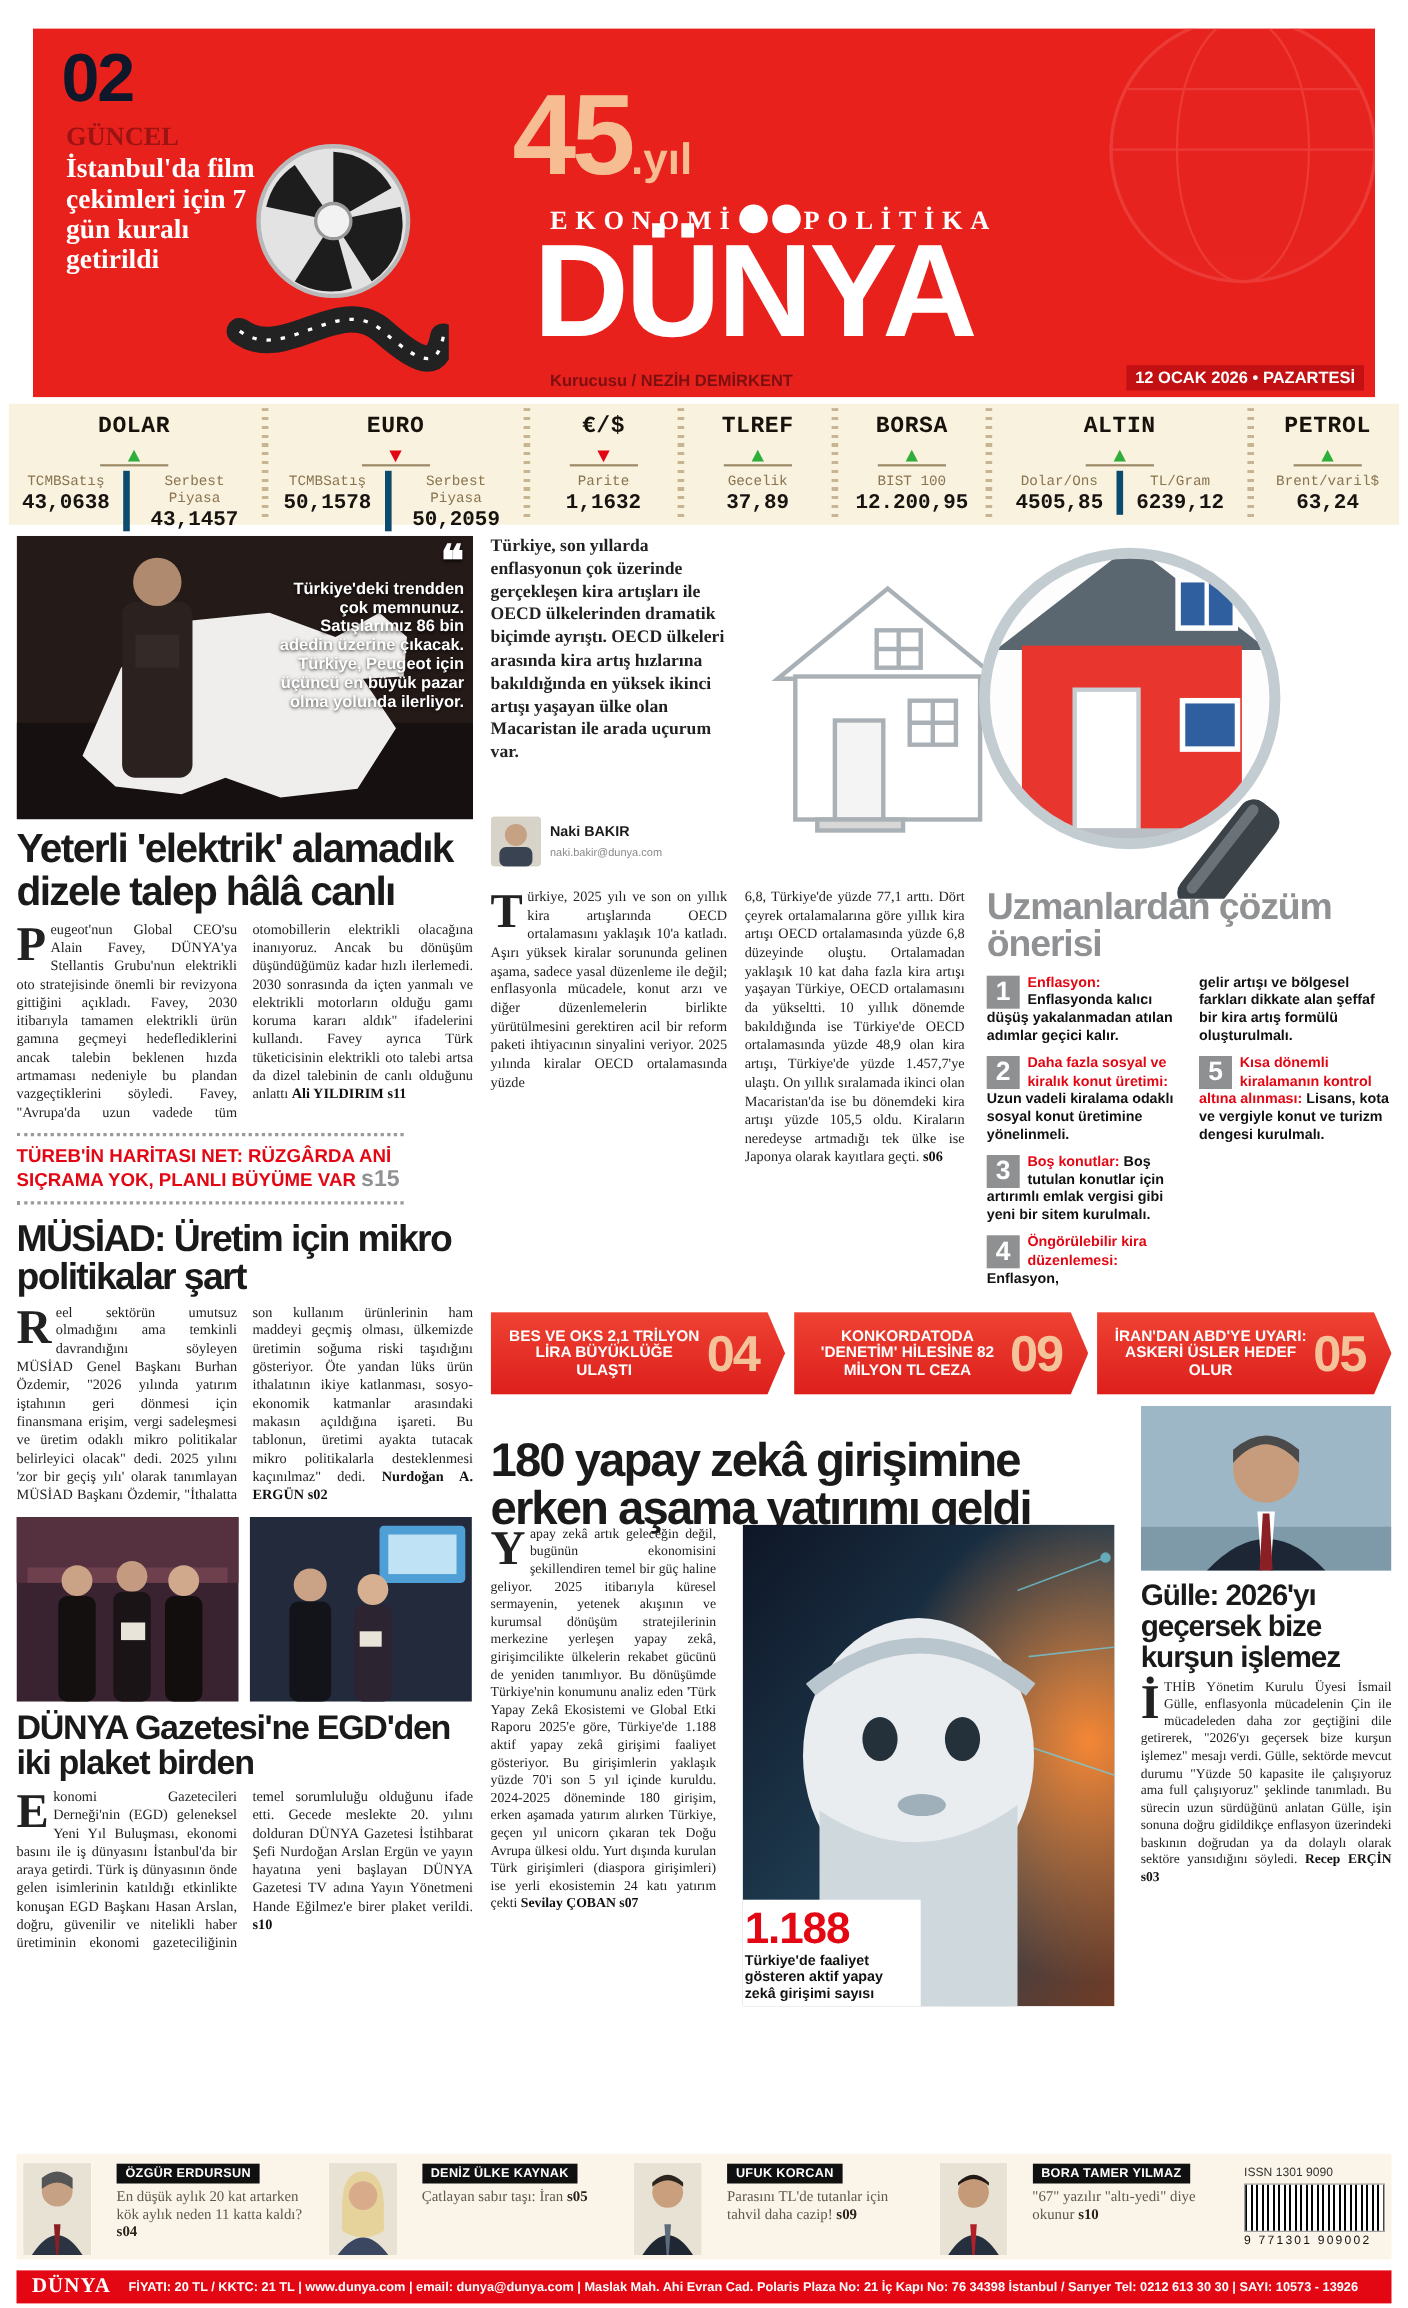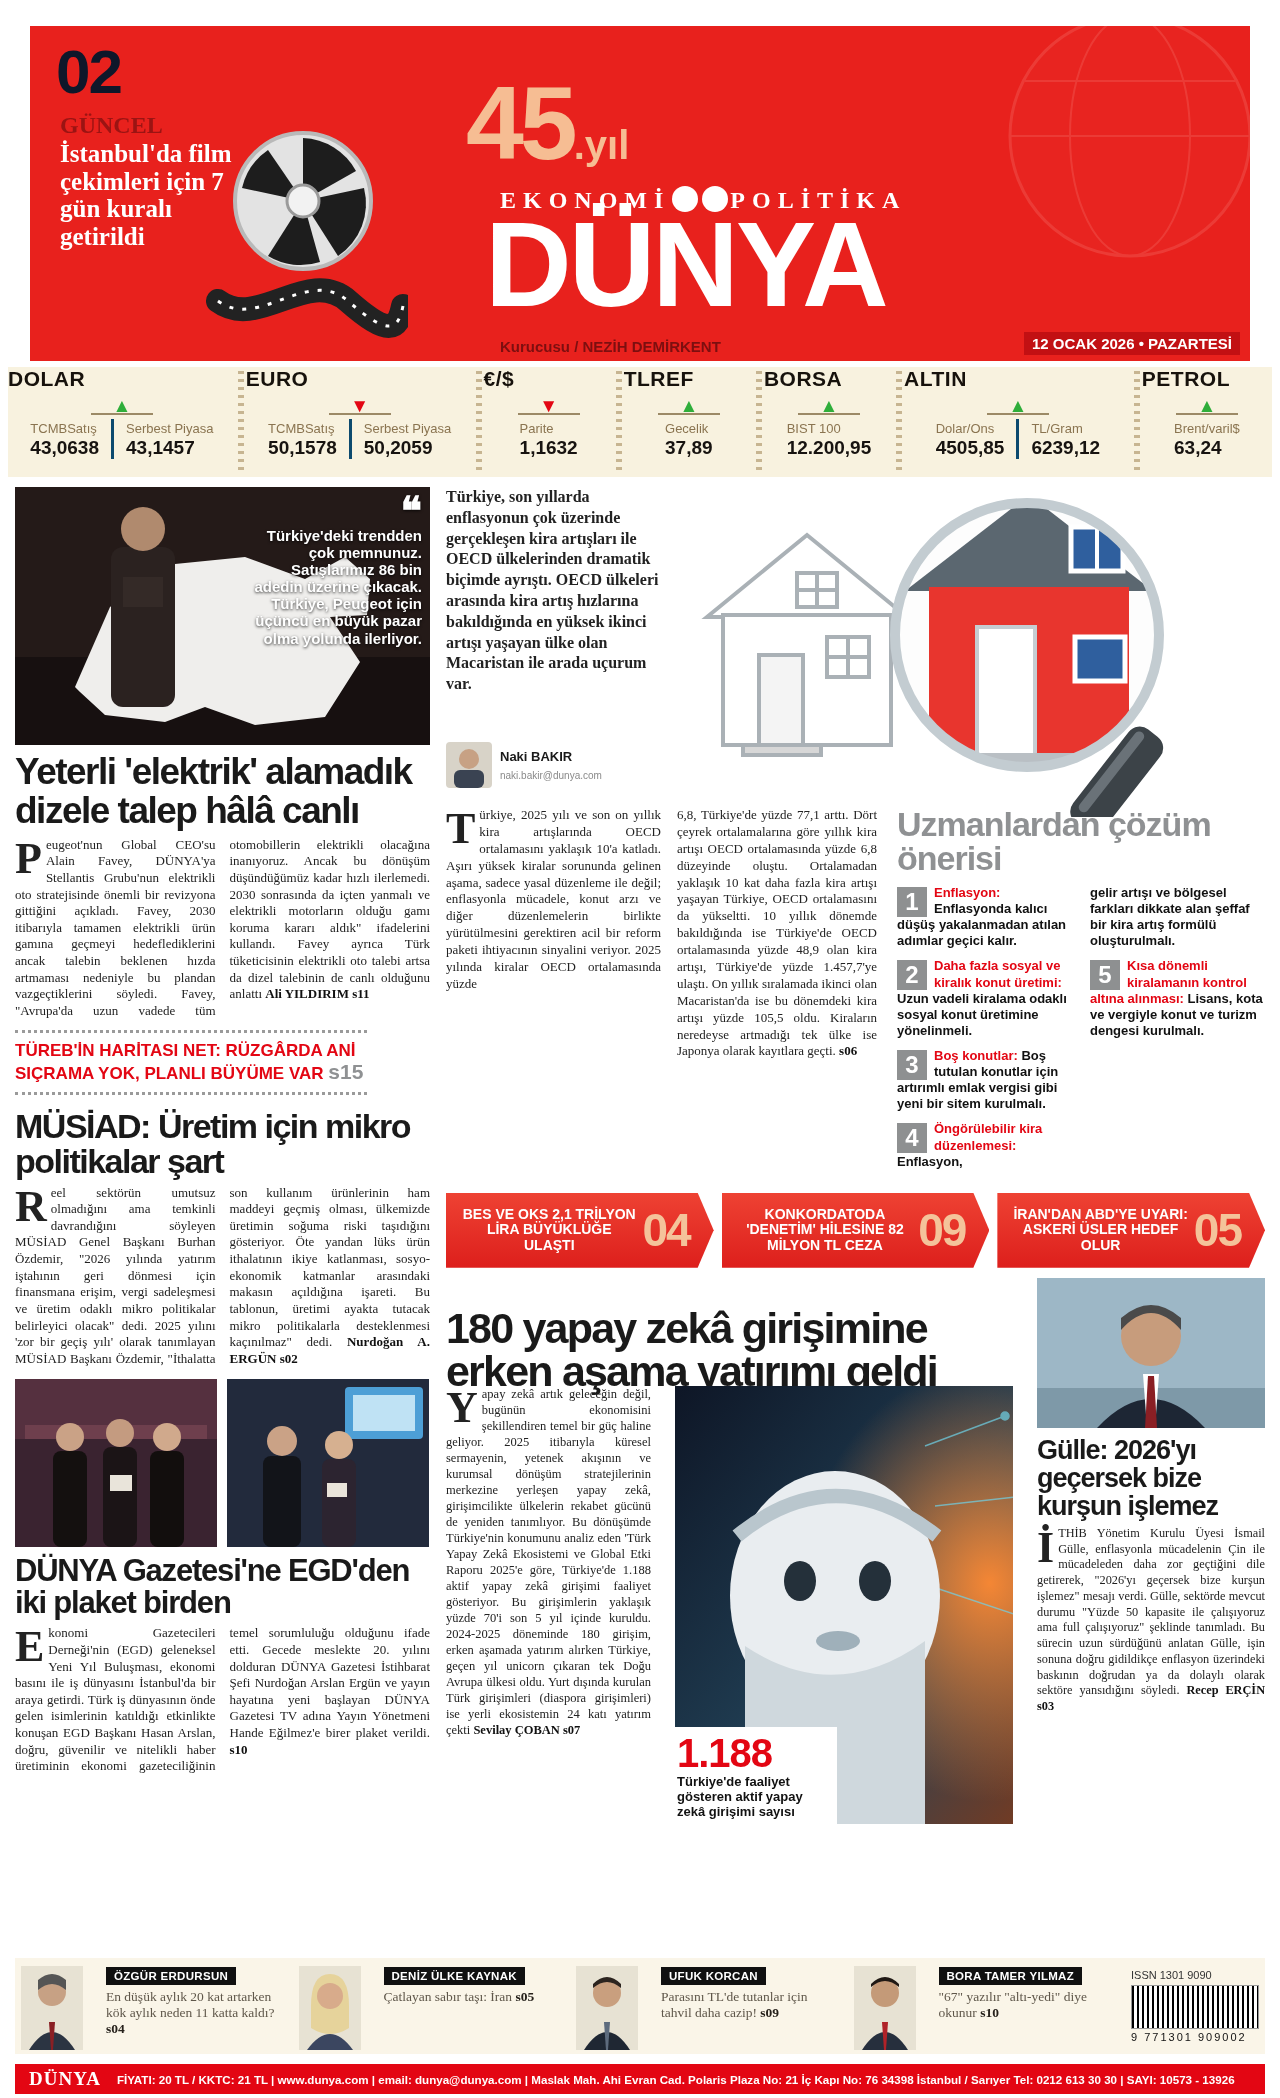--- a/index.html
+++ b/index.html
@@ -19,29 +19,29 @@
   .b-45 small{font-size:40px;font-weight:900;letter-spacing:0;}
   .b-tag{position:absolute;left:470px;top:160px;color:#fff;font-family:"Liberation Serif",serif;font-weight:700;font-size:24px;letter-spacing:7px;white-space:nowrap;}
   .b-tag .dot{display:inline-block;width:26px;height:26px;background:#fff;border-radius:50%;vertical-align:-4px;margin:0 2px;}
   .b-title{position:absolute;left:455px;top:178px;color:#fff;font-size:120px;font-weight:900;letter-spacing:-3px;line-height:1;}
   .b-founder{position:absolute;left:470px;bottom:6px;color:#7c0f10;font-weight:800;font-size:15px;}
   .b-date{position:absolute;right:10px;bottom:6px;color:#fff;background:#c21013;font-weight:900;font-size:15px;padding:3px 8px;}
 
   
   .market{position:absolute;left:8px;top:367px;width:1264px;height:110px;background:#f8f2df;display:flex;align-items:stretch;}
   .m-sep{width:6px;background:repeating-linear-gradient(to bottom,#c7b591 0 3px,transparent 3px 8px);margin:4px 2px;}
-  .m-cell{flex:1;text-align:left;font-family:Liberation Sans, sans-serif;}
+  .m-cell{flex:1;text-align:center;padding-top:10px;font-family:Liberation Mono, monospace;}
   .m-w2{flex:1.75;} .m-w1{flex:1;}
   .m-name{font-size:21px;font-weight:700;color:#17120c;letter-spacing:.5px;}
   .m-tri{width:62px;margin:4px auto 4px;border-bottom:2px solid #9c8a66;height:18px;display:flex;justify-content:center;align-items:flex-end;}
   .tri{font-size:19px;line-height:14px;display:block;}
   .up{color:#2fae3a;} .down{color:#e30613;}
   .m-cols{display:flex;justify-content:center;}
   .m-col{padding:0 12px;}
-  .m-col.sep2{border-left:3px solid #0c4a6e;}
+  .m-col.sep2{border-left:6px solid #0c4a6e;}
   .m-label{font-size:13px;color:#8a7450;margin-top:2px;}
   .m-value{font-size:19px;font-weight:700;color:#171310;margin-top:1px;}
 
   
   .content{position:absolute;left:15px;top:487px;width:1250px;display:grid;grid-template-columns:415px 1fr;column-gap:16px;}
   .stack{display:flex;flex-direction:column;}
 
   
   .photo-peugeot{position:relative;width:415px;height:258px;overflow:hidden;}
   .pq{position:absolute;right:8px;top:8px;width:180px;text-align:right;color:#fff;font-weight:800;font-size:15px;line-height:1.14;text-shadow:0 1px 3px rgba(0,0,0,.8);}

